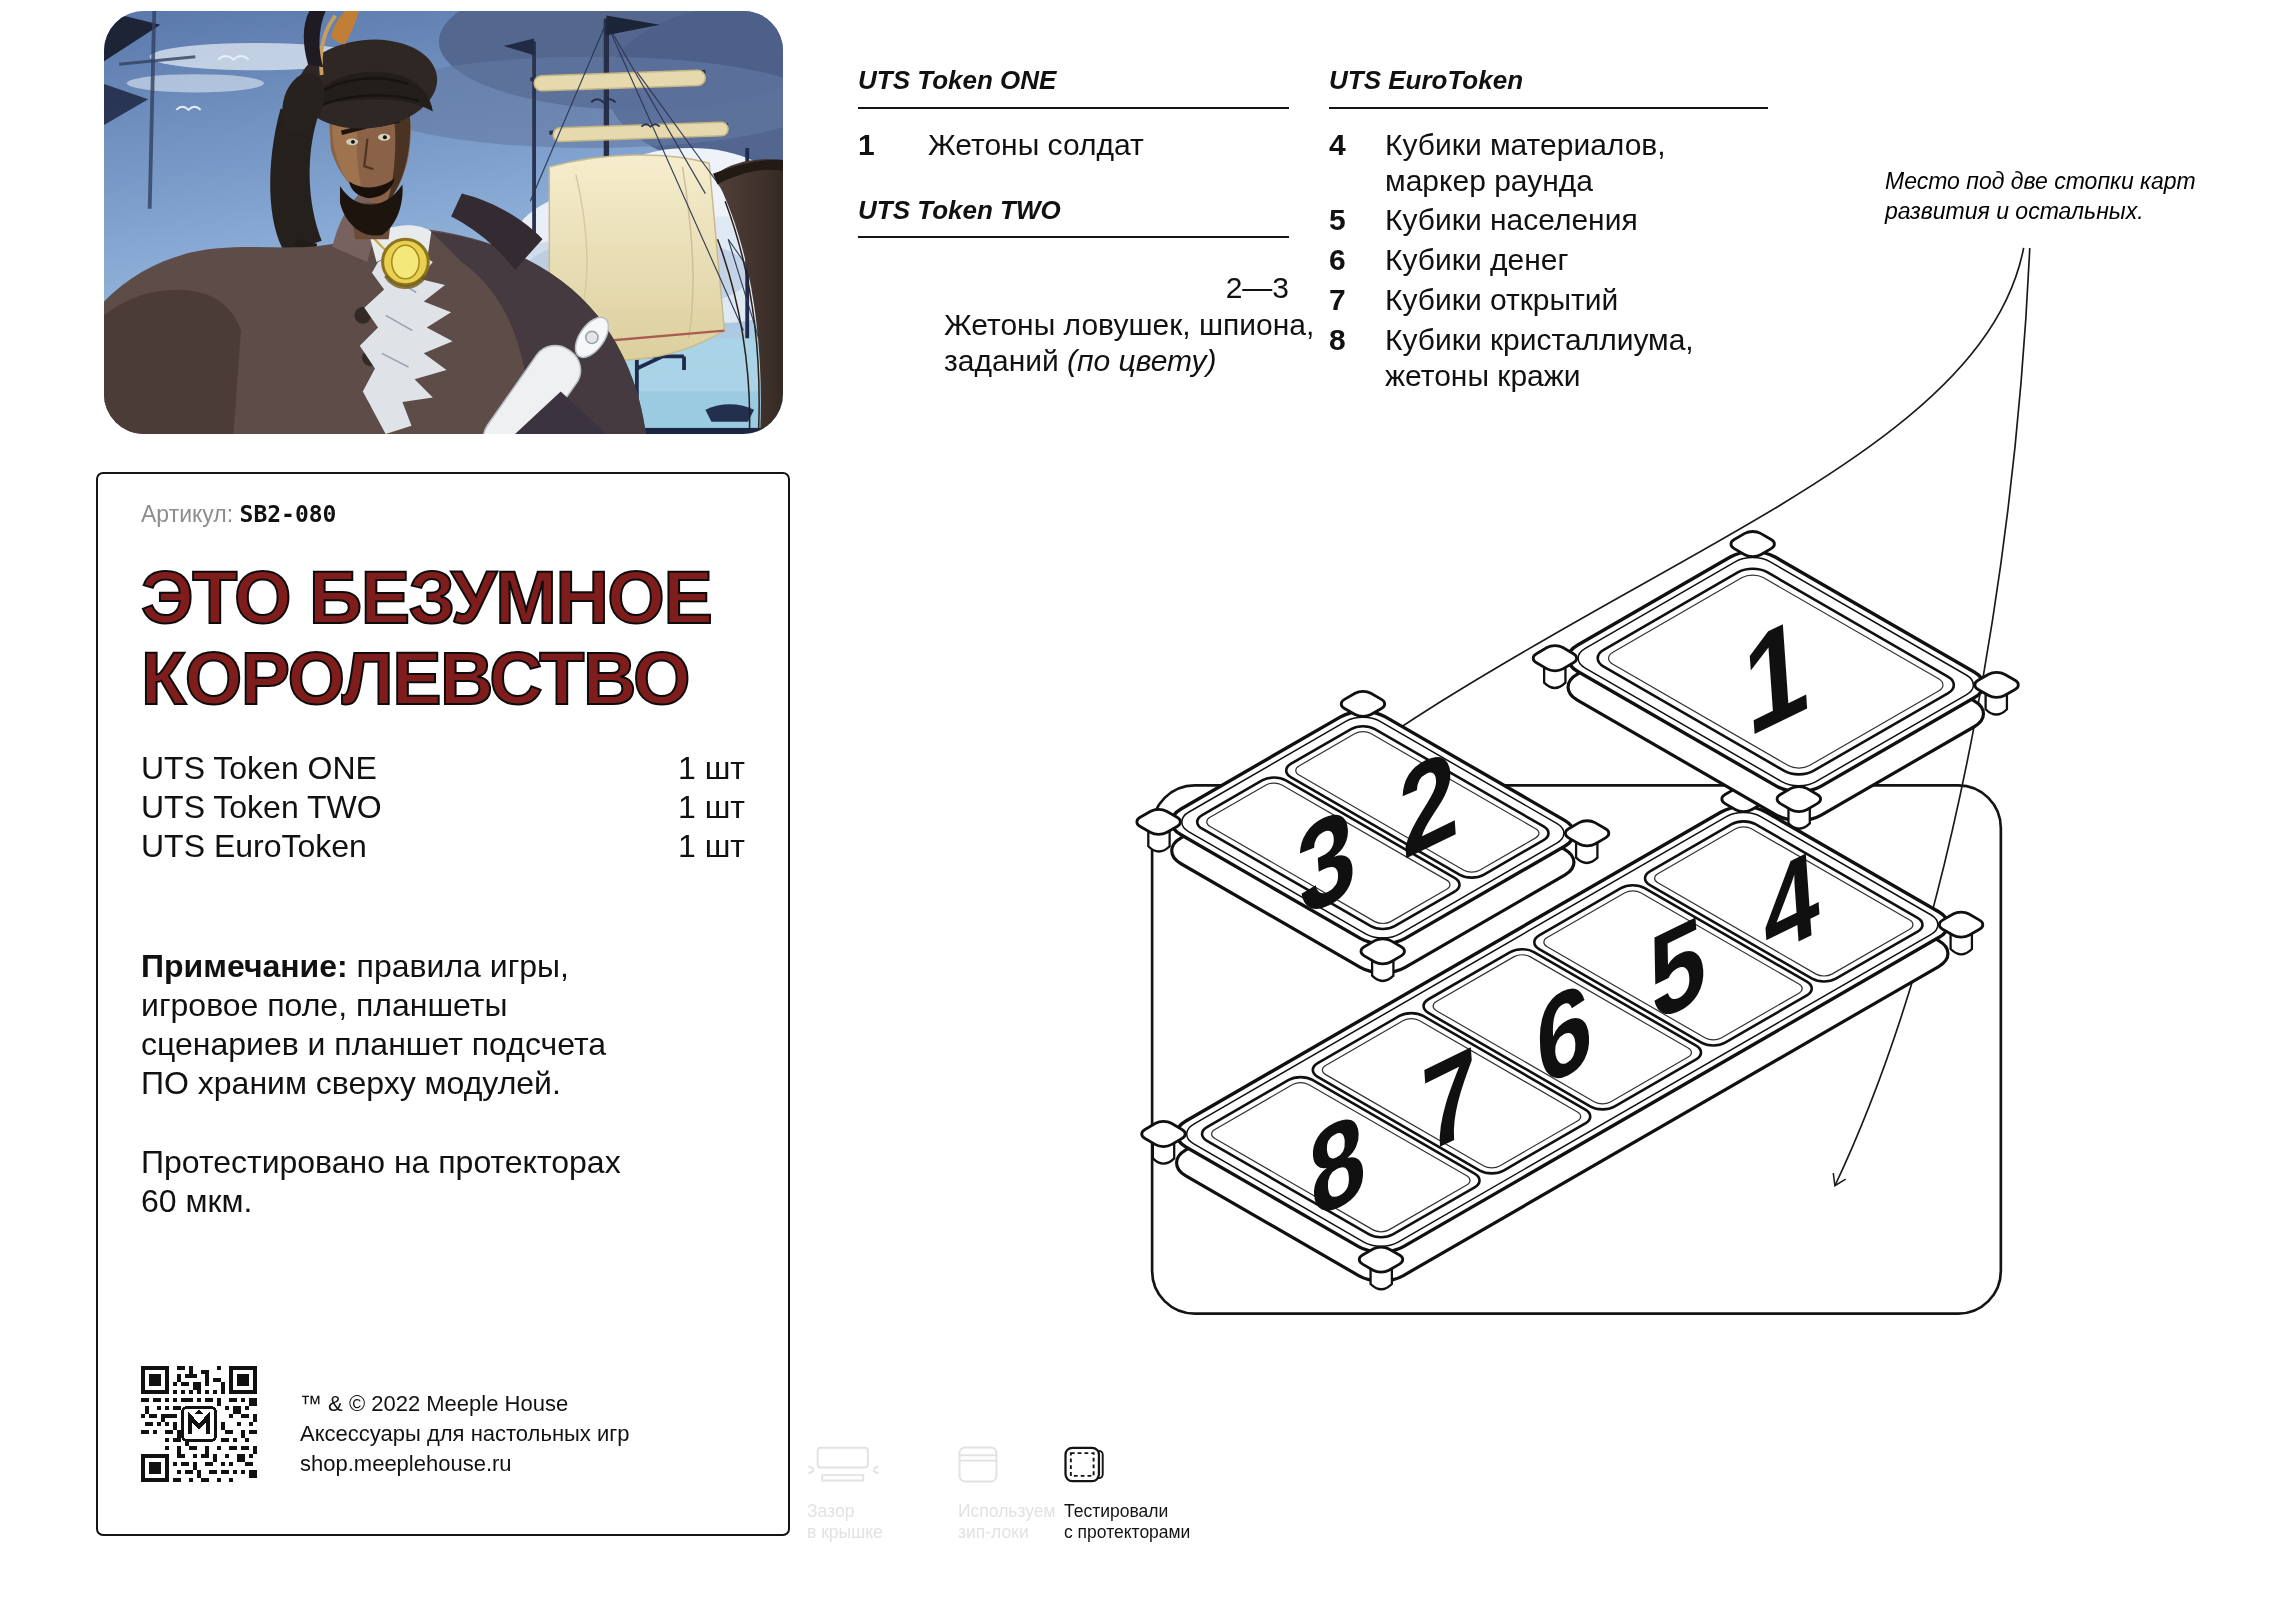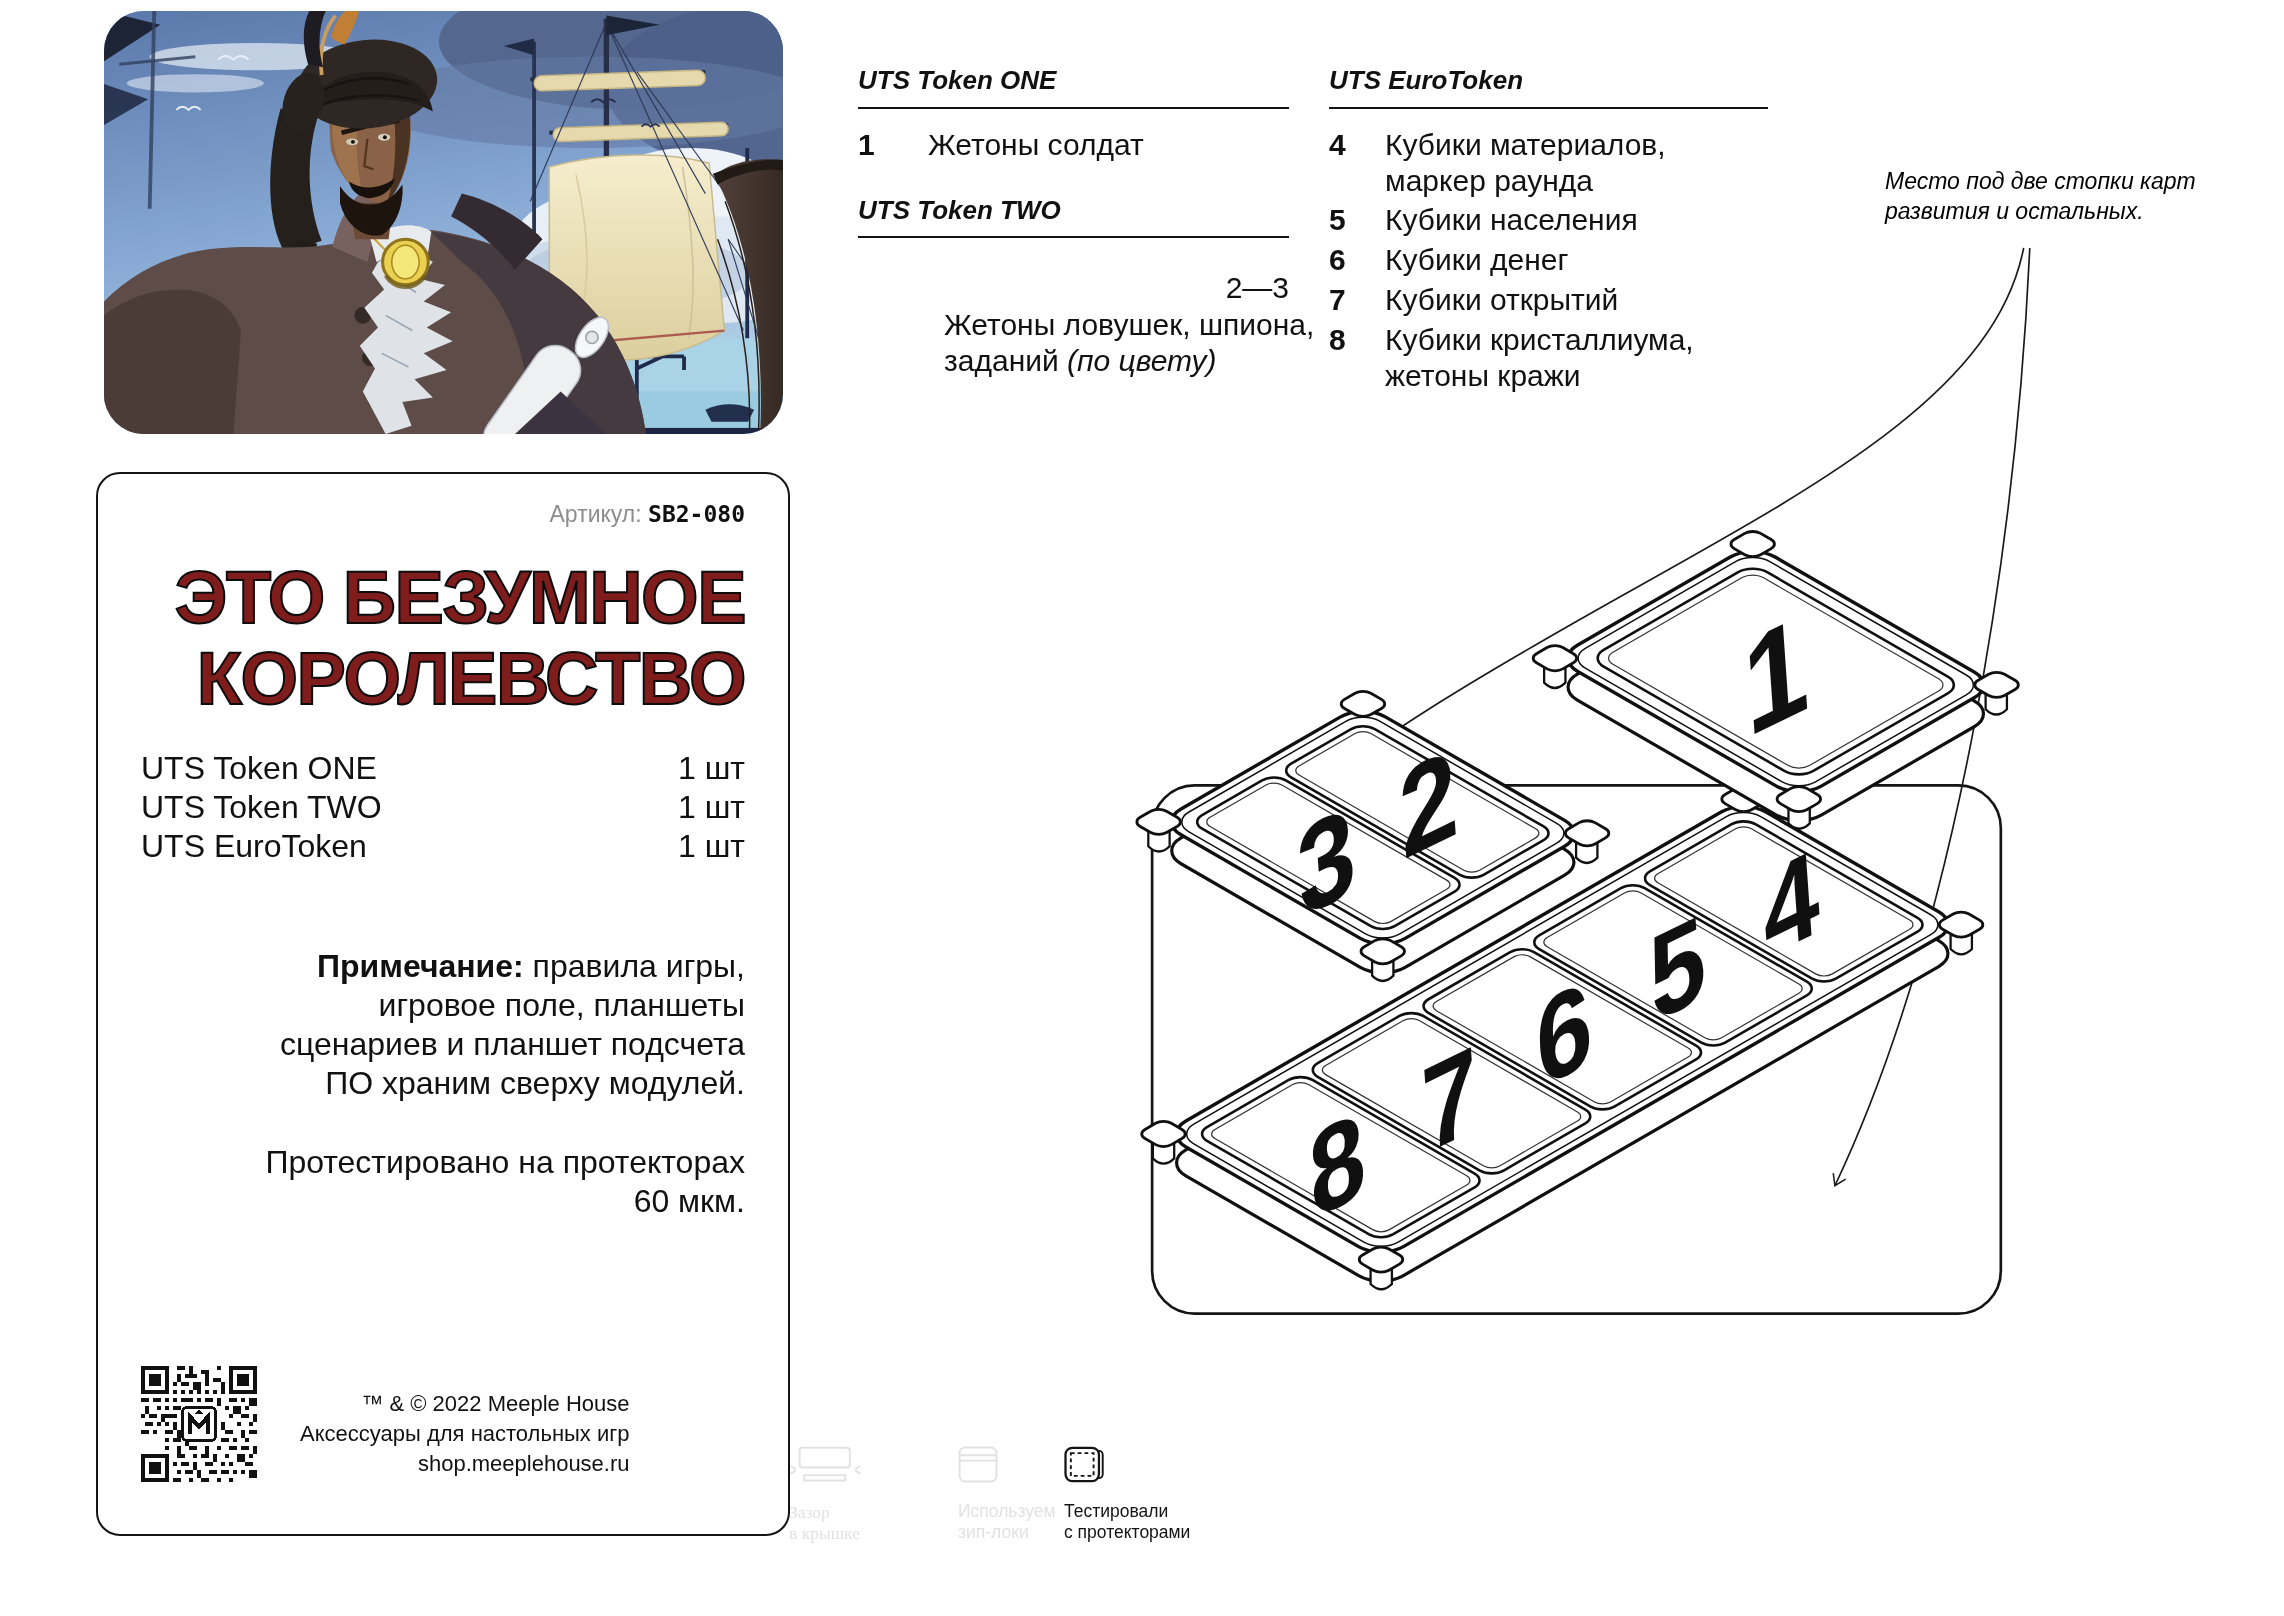--- a/index.html
+++ b/index.html
@@ -6,22 +6,22 @@
   .page{position:relative;width:2284px;height:1616px;background:#ffffff;overflow:hidden;
         font-family:"Liberation Sans",sans-serif;color:#111;}
 
   
   .photo-card{position:absolute;left:104px;top:10.7px;width:679px;height:423px;
               border-radius:40px;overflow:hidden;background:#7d9cc9;}
   .photo-card svg{display:block;width:100%;height:100%;}
 
   
   .info-card{position:absolute;left:96px;top:472px;width:694px;height:1064px;
-             border:2.3px solid #141414;border-radius:24px;box-sizing:border-box;
-             padding:27px 43px 0 43px;text-align:right;}
+             border:2.3px solid #141414;border-radius:7px;box-sizing:border-box;
+             padding:27px 43px 0 43px;}
   .article-line{font-size:23px;color:#8d8d8d;}
   .article-code{font-family:"DejaVu Sans Mono",monospace;font-weight:bold;color:#111;}
   .card-title{margin-top:29px;font-size:74px;line-height:81px;font-weight:700;
               letter-spacing:-1.5px;color:#7f1d1d;-webkit-text-stroke:2px #0c0c0c;}
   .products{margin-top:30px;}
   .product-row{display:flex;justify-content:space-between;font-size:32px;line-height:39px;}
   .note{margin-top:81px;font-size:32px;line-height:39px;}
   .note b{font-weight:bold;}
   .tested{margin-top:40px;font-size:32px;line-height:39px;}
   .card-footer{position:absolute;left:43px;top:892px;display:flex;}
@@ -60,21 +60,21 @@
   .bumper{fill:#fff;stroke:#101010;stroke-width:2.8;vector-effect:non-scaling-stroke;}
   .post{fill:#fff;stroke:#101010;stroke-width:3;}
   .tray-num{font-family:"Liberation Sans",sans-serif;font-weight:bold;fill:#101010;}
   .arrow{fill:none;stroke:#1a1a1a;stroke-width:2.2;}
 
   
   .ficon{position:absolute;top:1446px;}
   .ficon .lbl{margin-top:15px;font-size:17.5px;line-height:21px;}
   .ficon.faded .lbl{color:#e2e2e2;}
   .ficon.active .lbl{color:#141414;}
-  .g1{left:789px;font-family:Liberation Serif, serif;} .g2{left:958px;} .g3{left:1064px;}
+  .g1{left:807px;} .g2{left:958px;} .g3{left:1064px;}
 </style>
 </head>
 <body>
 
 <div class="page">
 
   <div class="photo-card">
     <svg viewBox="0 0 892 556" preserveAspectRatio="none">
       <defs>
         <linearGradient id="sky" x1="0" y1="0" x2="0.25" y2="1">

